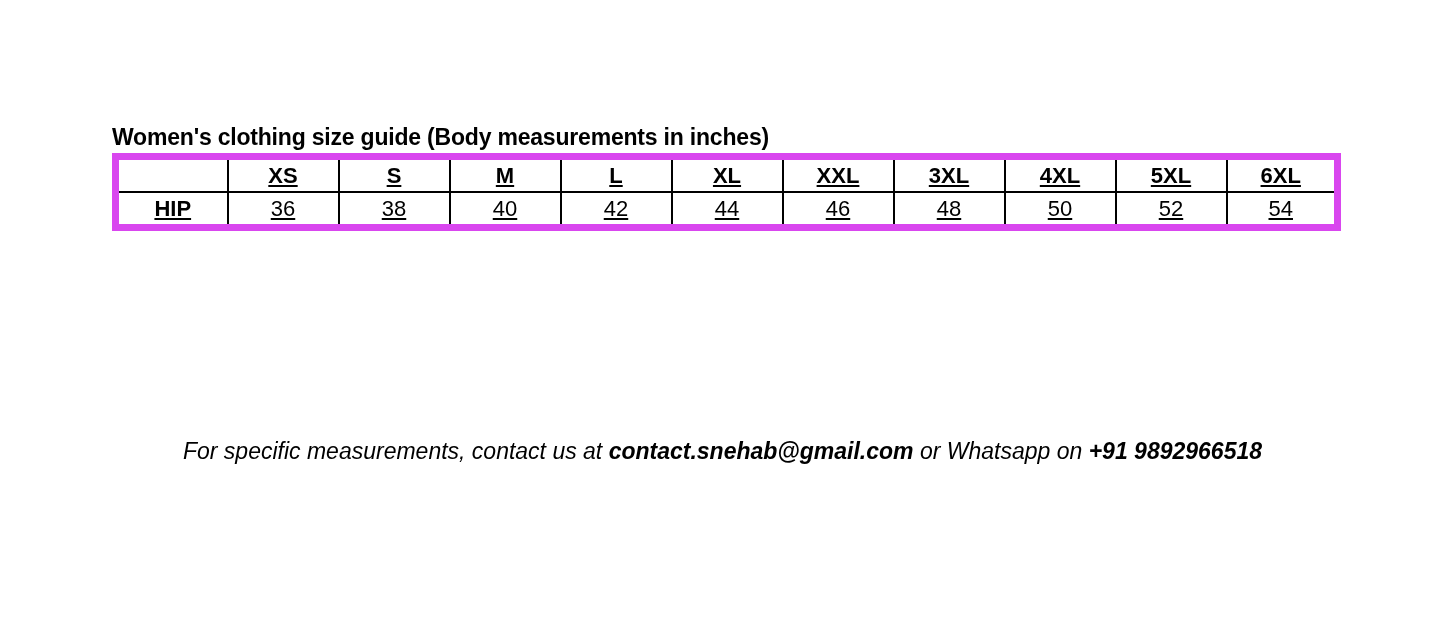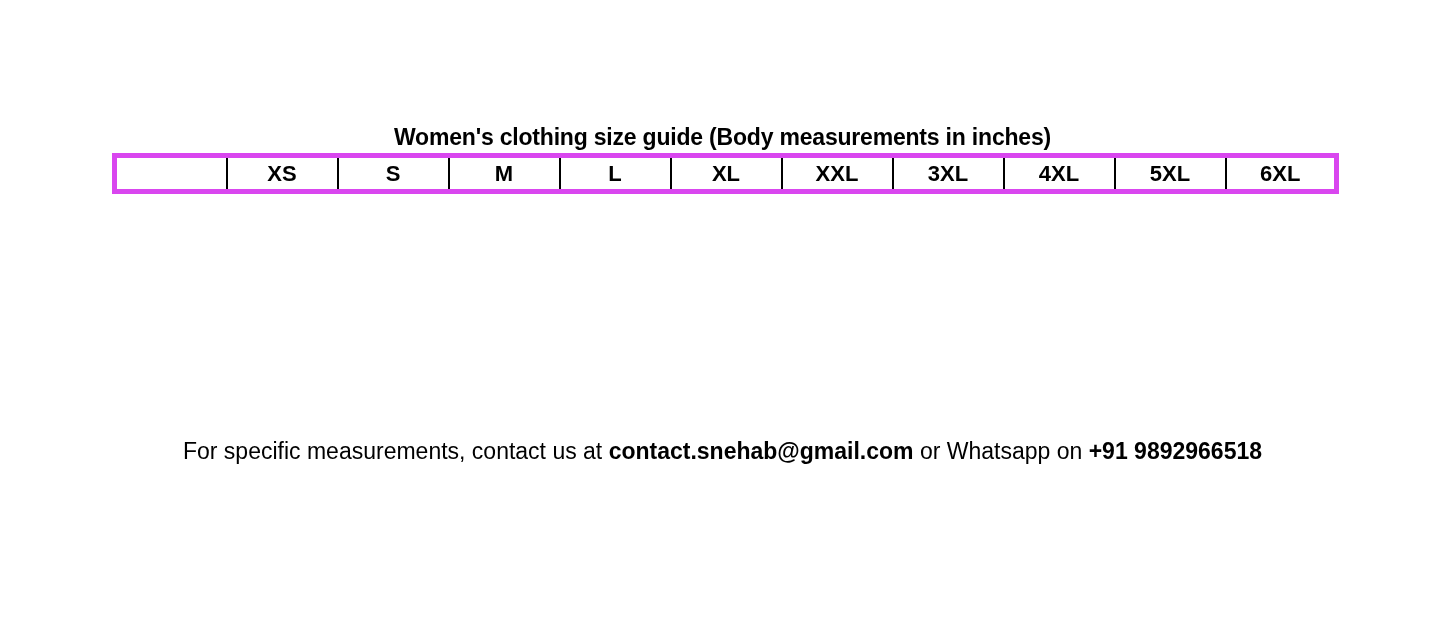--- a/index.html
+++ b/index.html
@@ -20,38 +20,39 @@
     position: absolute;
     inset: 0;
   }
 
   
   .table-title {
     position: absolute;
     left: 112px;
     top: 124px;
     width: 1221px;
-    text-align: center;
+    text-align: left;
     font-size: 23px;
     font-weight: bold;
     letter-spacing: -0.2px;
     line-height: 1.2;
     white-space: nowrap;
   }
 
   
   .size-table-wrap {
     position: absolute;
     left: 112px;
     top: 153px;
   }
   table.size-table {
     border-collapse: collapse;
     table-layout: fixed;
-    border: 5px solid #d946ef;
+    border: 7px solid #d946ef;
+    text-decoration: underline;
   }
   table.size-table td,
   table.size-table th {
     border: 2px solid #000;
     height: 31px;
     padding: 0;
     text-align: center;
     vertical-align: middle;
     font-size: 22px;
     font-weight: normal;
@@ -69,20 +70,21 @@
   
   .footer-note {
     position: absolute;
     left: 0;
     top: 437px;
     width: 1445px;
     text-align: center;
     font-size: 23px;
     line-height: 1.3;
     white-space: nowrap;
+    font-style: italic;
   }
   .footer-note b {
     font-weight: bold;
   }
 </style>
 </head>
 <body>
 
 <div class="page">
 
@@ -112,19 +114,32 @@
           <th>L</th>
           <th>XL</th>
           <th>XXL</th>
           <th>3XL</th>
           <th>4XL</th>
           <th>5XL</th>
           <th>6XL</th>
         </tr>
       </thead>
       <tbody>
+        <tr>
+          <th class="row-label">HIP</th>
+          <td>36</td>
+          <td>38</td>
+          <td>40</td>
+          <td>42</td>
+          <td>44</td>
+          <td>46</td>
+          <td>48</td>
+          <td>50</td>
+          <td>52</td>
+          <td>54</td>
+        </tr>
       </tbody>
     </table>
   </div>
 
   <div class="footer-note"><span>For specific measurements, contact us at </span><b>contact.snehab@gmail.com</b><span> or Whatsapp on </span><b>+91 9892966518</b></div>
 
 </div>
 
 </body></html>

